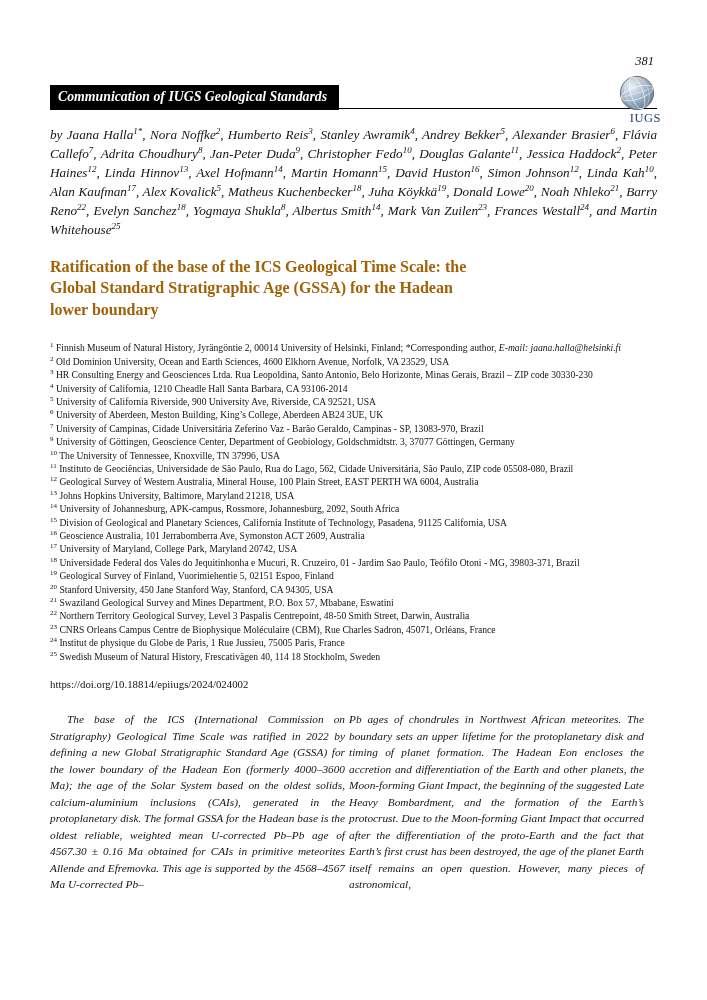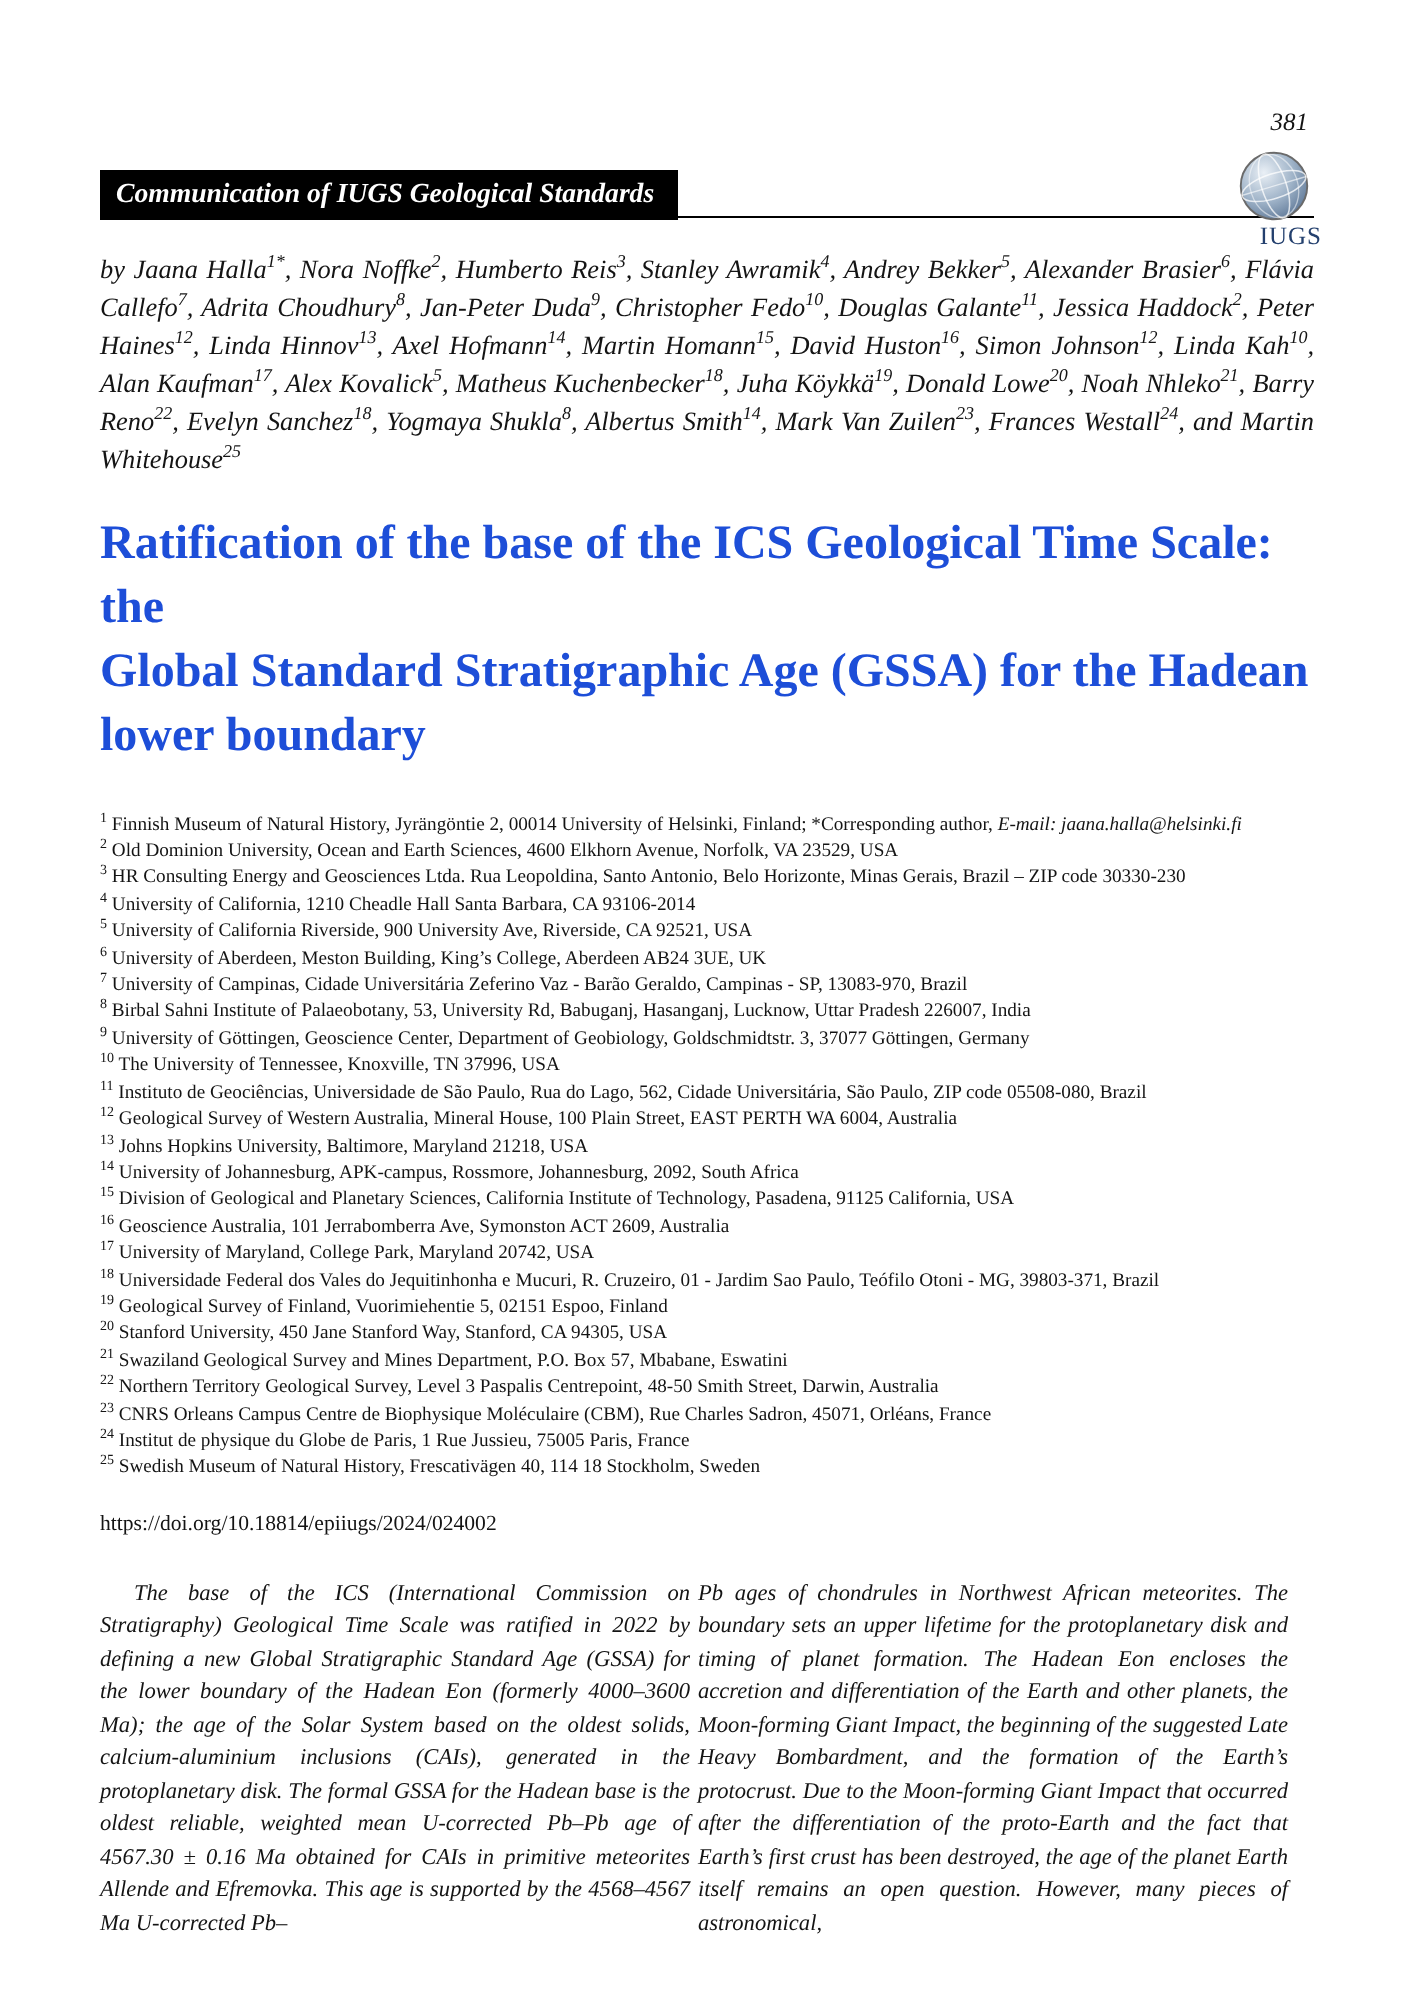--- a/index.html
+++ b/index.html
@@ -63,24 +63,24 @@
   .authors {
     margin: 16px 0 0 0;
     font-style: italic;
     font-size: 13.2px;
     line-height: 1.44;
     text-align: justify;
   }
   .authors sup { font-size: 9px; line-height: 0; }
   .title {
     margin: 17px 0 0 0;
-    font-size: 24px;
+    font-size: 16px;
     font-weight: bold;
     line-height: 1.34;
-    color: #1d4ed8;
+    color: #a16207;
   }
   .affils {
     margin-top: 21px;
     font-size: 9.6px;
     line-height: 13.4px;
   }
   .affil { white-space: normal; }
   .affil sup { font-size: 7px; line-height: 0; }
   .em { font-style: italic; }
   .received {
@@ -144,21 +144,20 @@
     <h1 class="title">Ratification of the base of the ICS Geological Time Scale: the<br>Global Standard Stratigraphic Age (GSSA) for the Hadean<br>lower boundary</h1>
 
     <div class="affils">
         <div class="affil"><sup>1</sup> Finnish Museum of Natural History, Jyrängöntie 2, 00014 University of Helsinki, Finland; *Corresponding author, <span class="em">E-mail: jaana.halla@helsinki.fi</span></div>
         <div class="affil"><sup>2</sup> Old Dominion University, Ocean and Earth Sciences, 4600 Elkhorn Avenue, Norfolk, VA 23529, USA</div>
         <div class="affil"><sup>3</sup> HR Consulting Energy and Geosciences Ltda. Rua Leopoldina, Santo Antonio, Belo Horizonte, Minas Gerais, Brazil – ZIP code 30330-230</div>
         <div class="affil"><sup>4</sup> University of California, 1210 Cheadle Hall Santa Barbara, CA 93106-2014</div>
         <div class="affil"><sup>5</sup> University of California Riverside, 900 University Ave, Riverside, CA 92521, USA</div>
         <div class="affil"><sup>6</sup> University of Aberdeen, Meston Building, King’s College, Aberdeen AB24 3UE, UK</div>
         <div class="affil"><sup>7</sup> University of Campinas, Cidade Universitária Zeferino Vaz - Barão Geraldo, Campinas - SP, 13083-970, Brazil</div>
-        <div class="affil"><sup>8</sup> Birbal Sahni Institute of Palaeobotany, 53, University Rd, Babuganj, Hasanganj, Lucknow, Uttar Pradesh 226007, India</div>
         <div class="affil"><sup>9</sup> University of Göttingen, Geoscience Center, Department of Geobiology, Goldschmidtstr. 3, 37077 Göttingen, Germany</div>
         <div class="affil"><sup>10</sup> The University of Tennessee, Knoxville, TN 37996, USA</div>
         <div class="affil"><sup>11</sup> Instituto de Geociências, Universidade de São Paulo, Rua do Lago, 562, Cidade Universitária, São Paulo, ZIP code 05508-080, Brazil</div>
         <div class="affil"><sup>12</sup> Geological Survey of Western Australia, Mineral House, 100 Plain Street, EAST PERTH WA 6004, Australia</div>
         <div class="affil"><sup>13</sup> Johns Hopkins University, Baltimore, Maryland 21218, USA</div>
         <div class="affil"><sup>14</sup> University of Johannesburg, APK-campus, Rossmore, Johannesburg, 2092, South Africa</div>
         <div class="affil"><sup>15</sup> Division of Geological and Planetary Sciences, California Institute of Technology, Pasadena, 91125 California, USA</div>
         <div class="affil"><sup>16</sup> Geoscience Australia, 101 Jerrabomberra Ave, Symonston ACT 2609, Australia</div>
         <div class="affil"><sup>17</sup> University of Maryland, College Park, Maryland 20742, USA</div>
         <div class="affil"><sup>18</sup> Universidade Federal dos Vales do Jequitinhonha e Mucuri, R. Cruzeiro, 01 - Jardim Sao Paulo, Teófilo Otoni - MG, 39803-371, Brazil</div>

